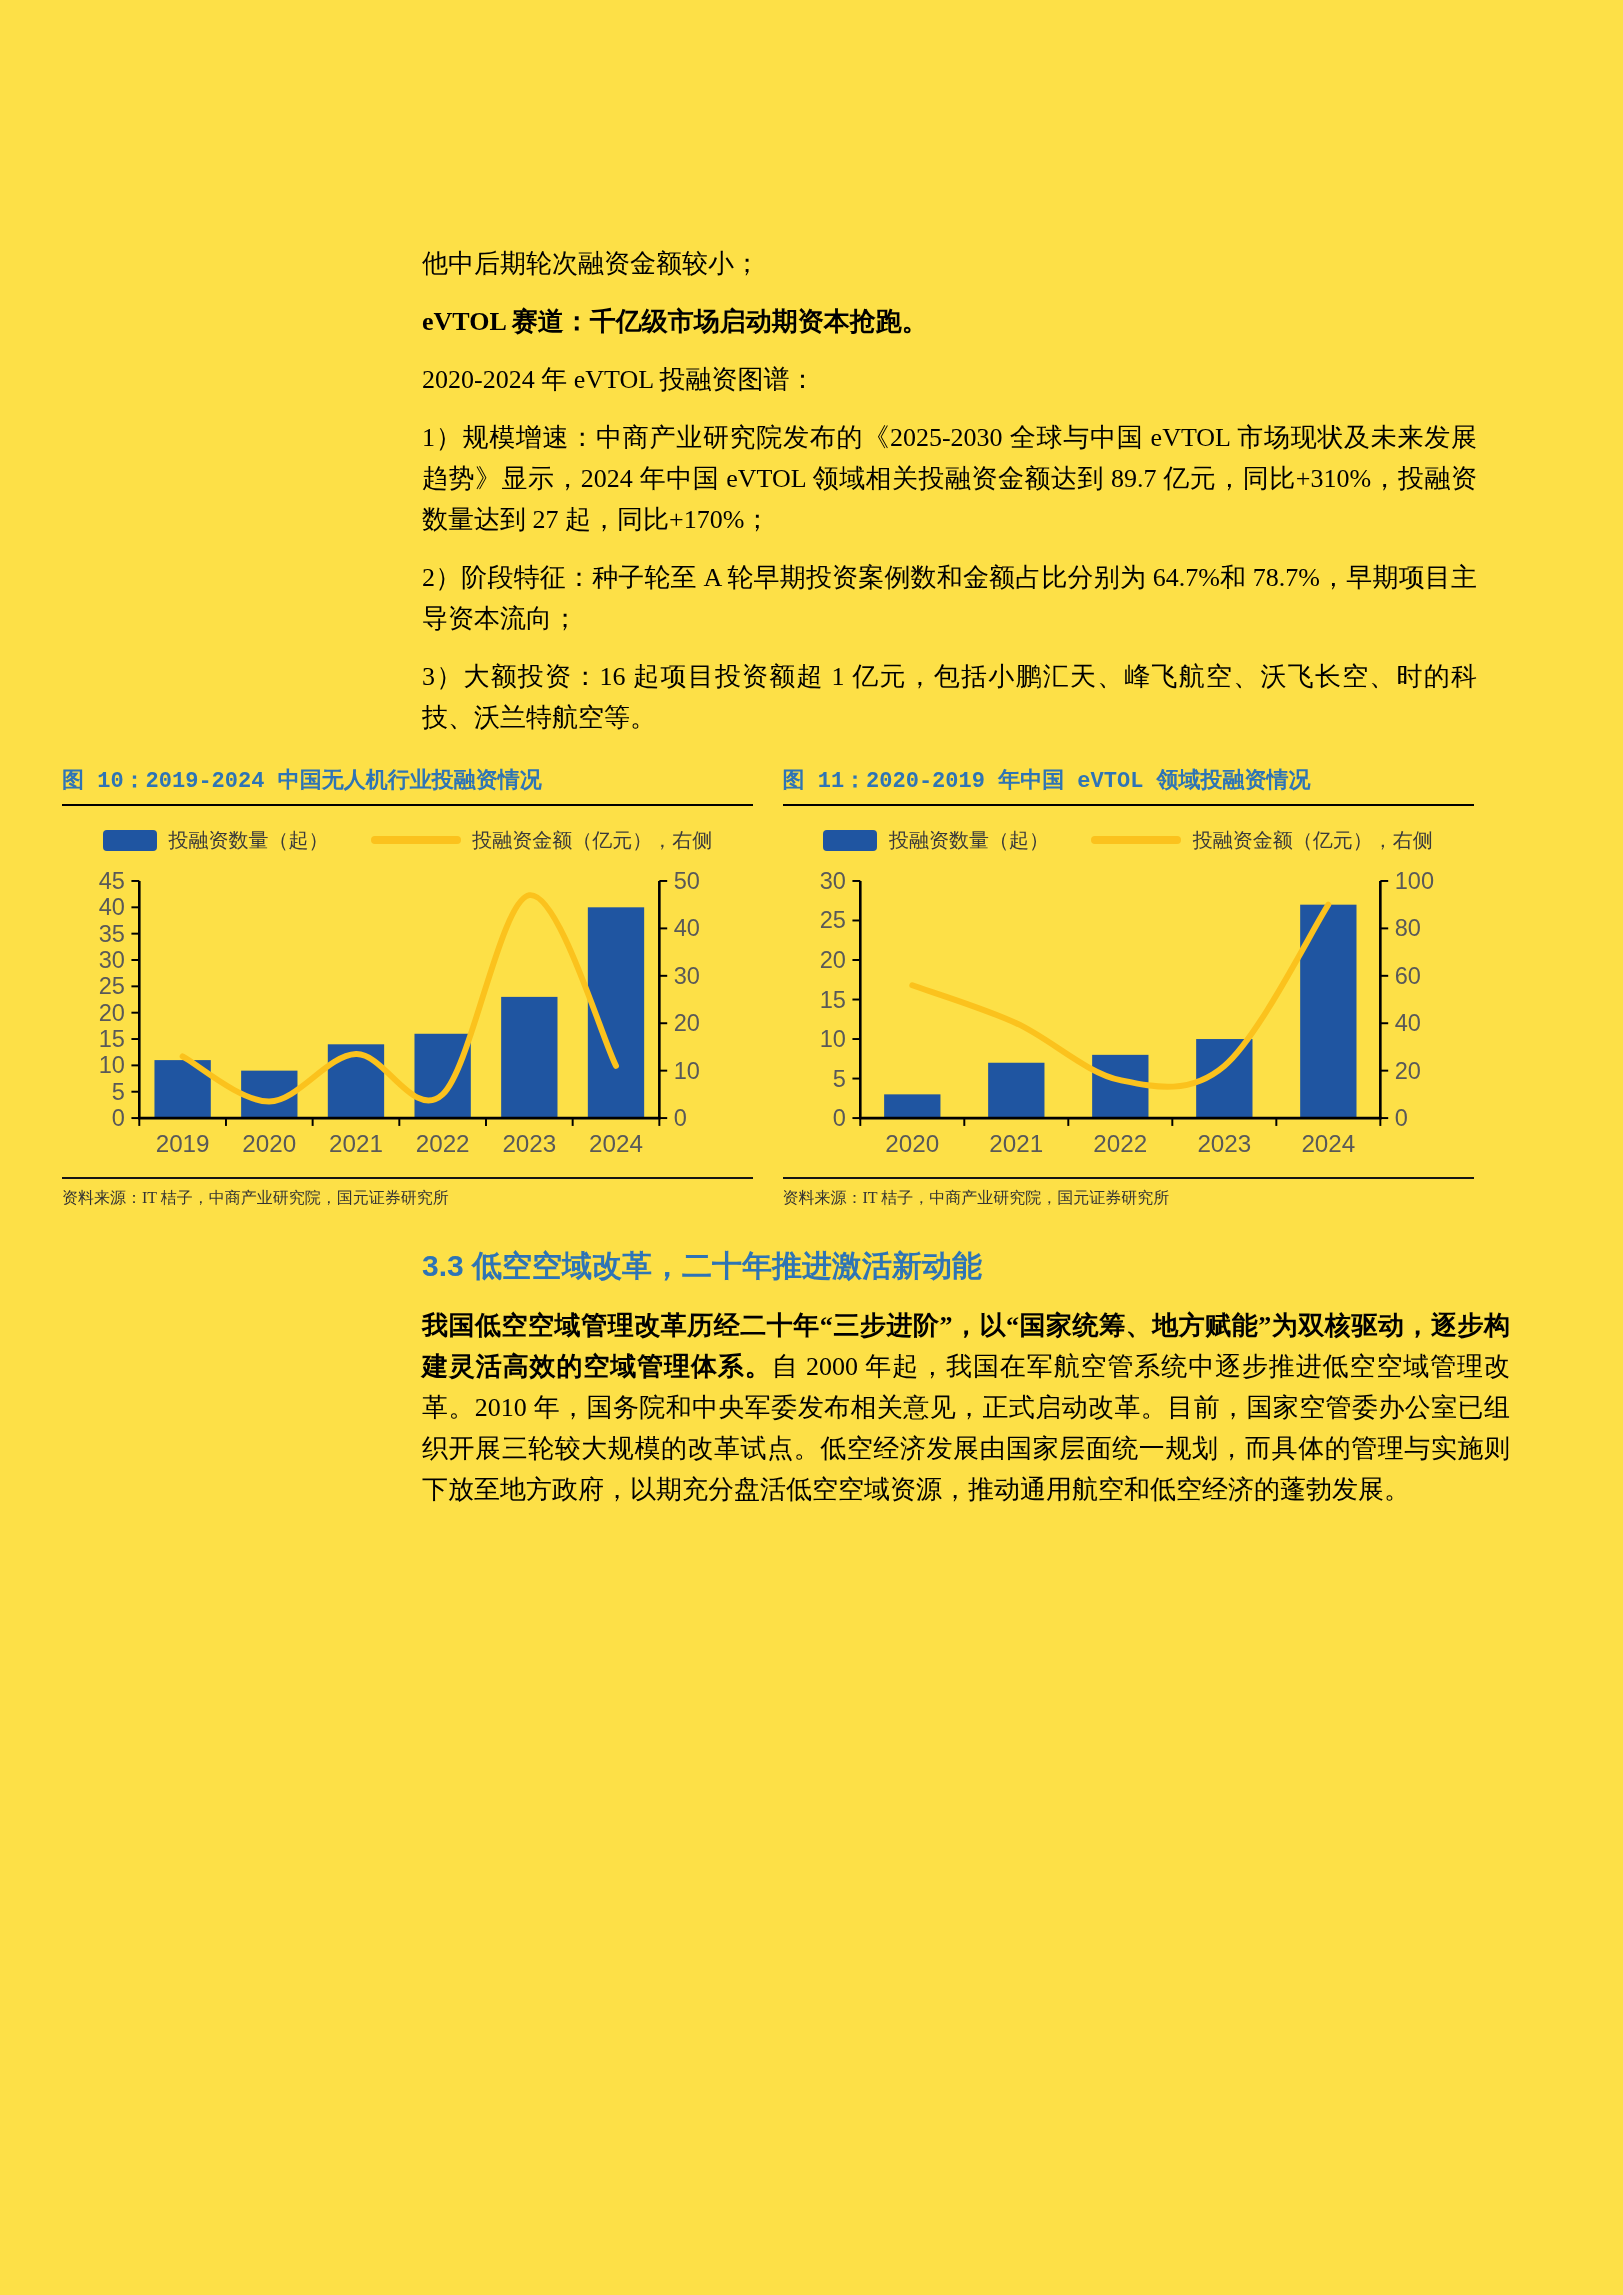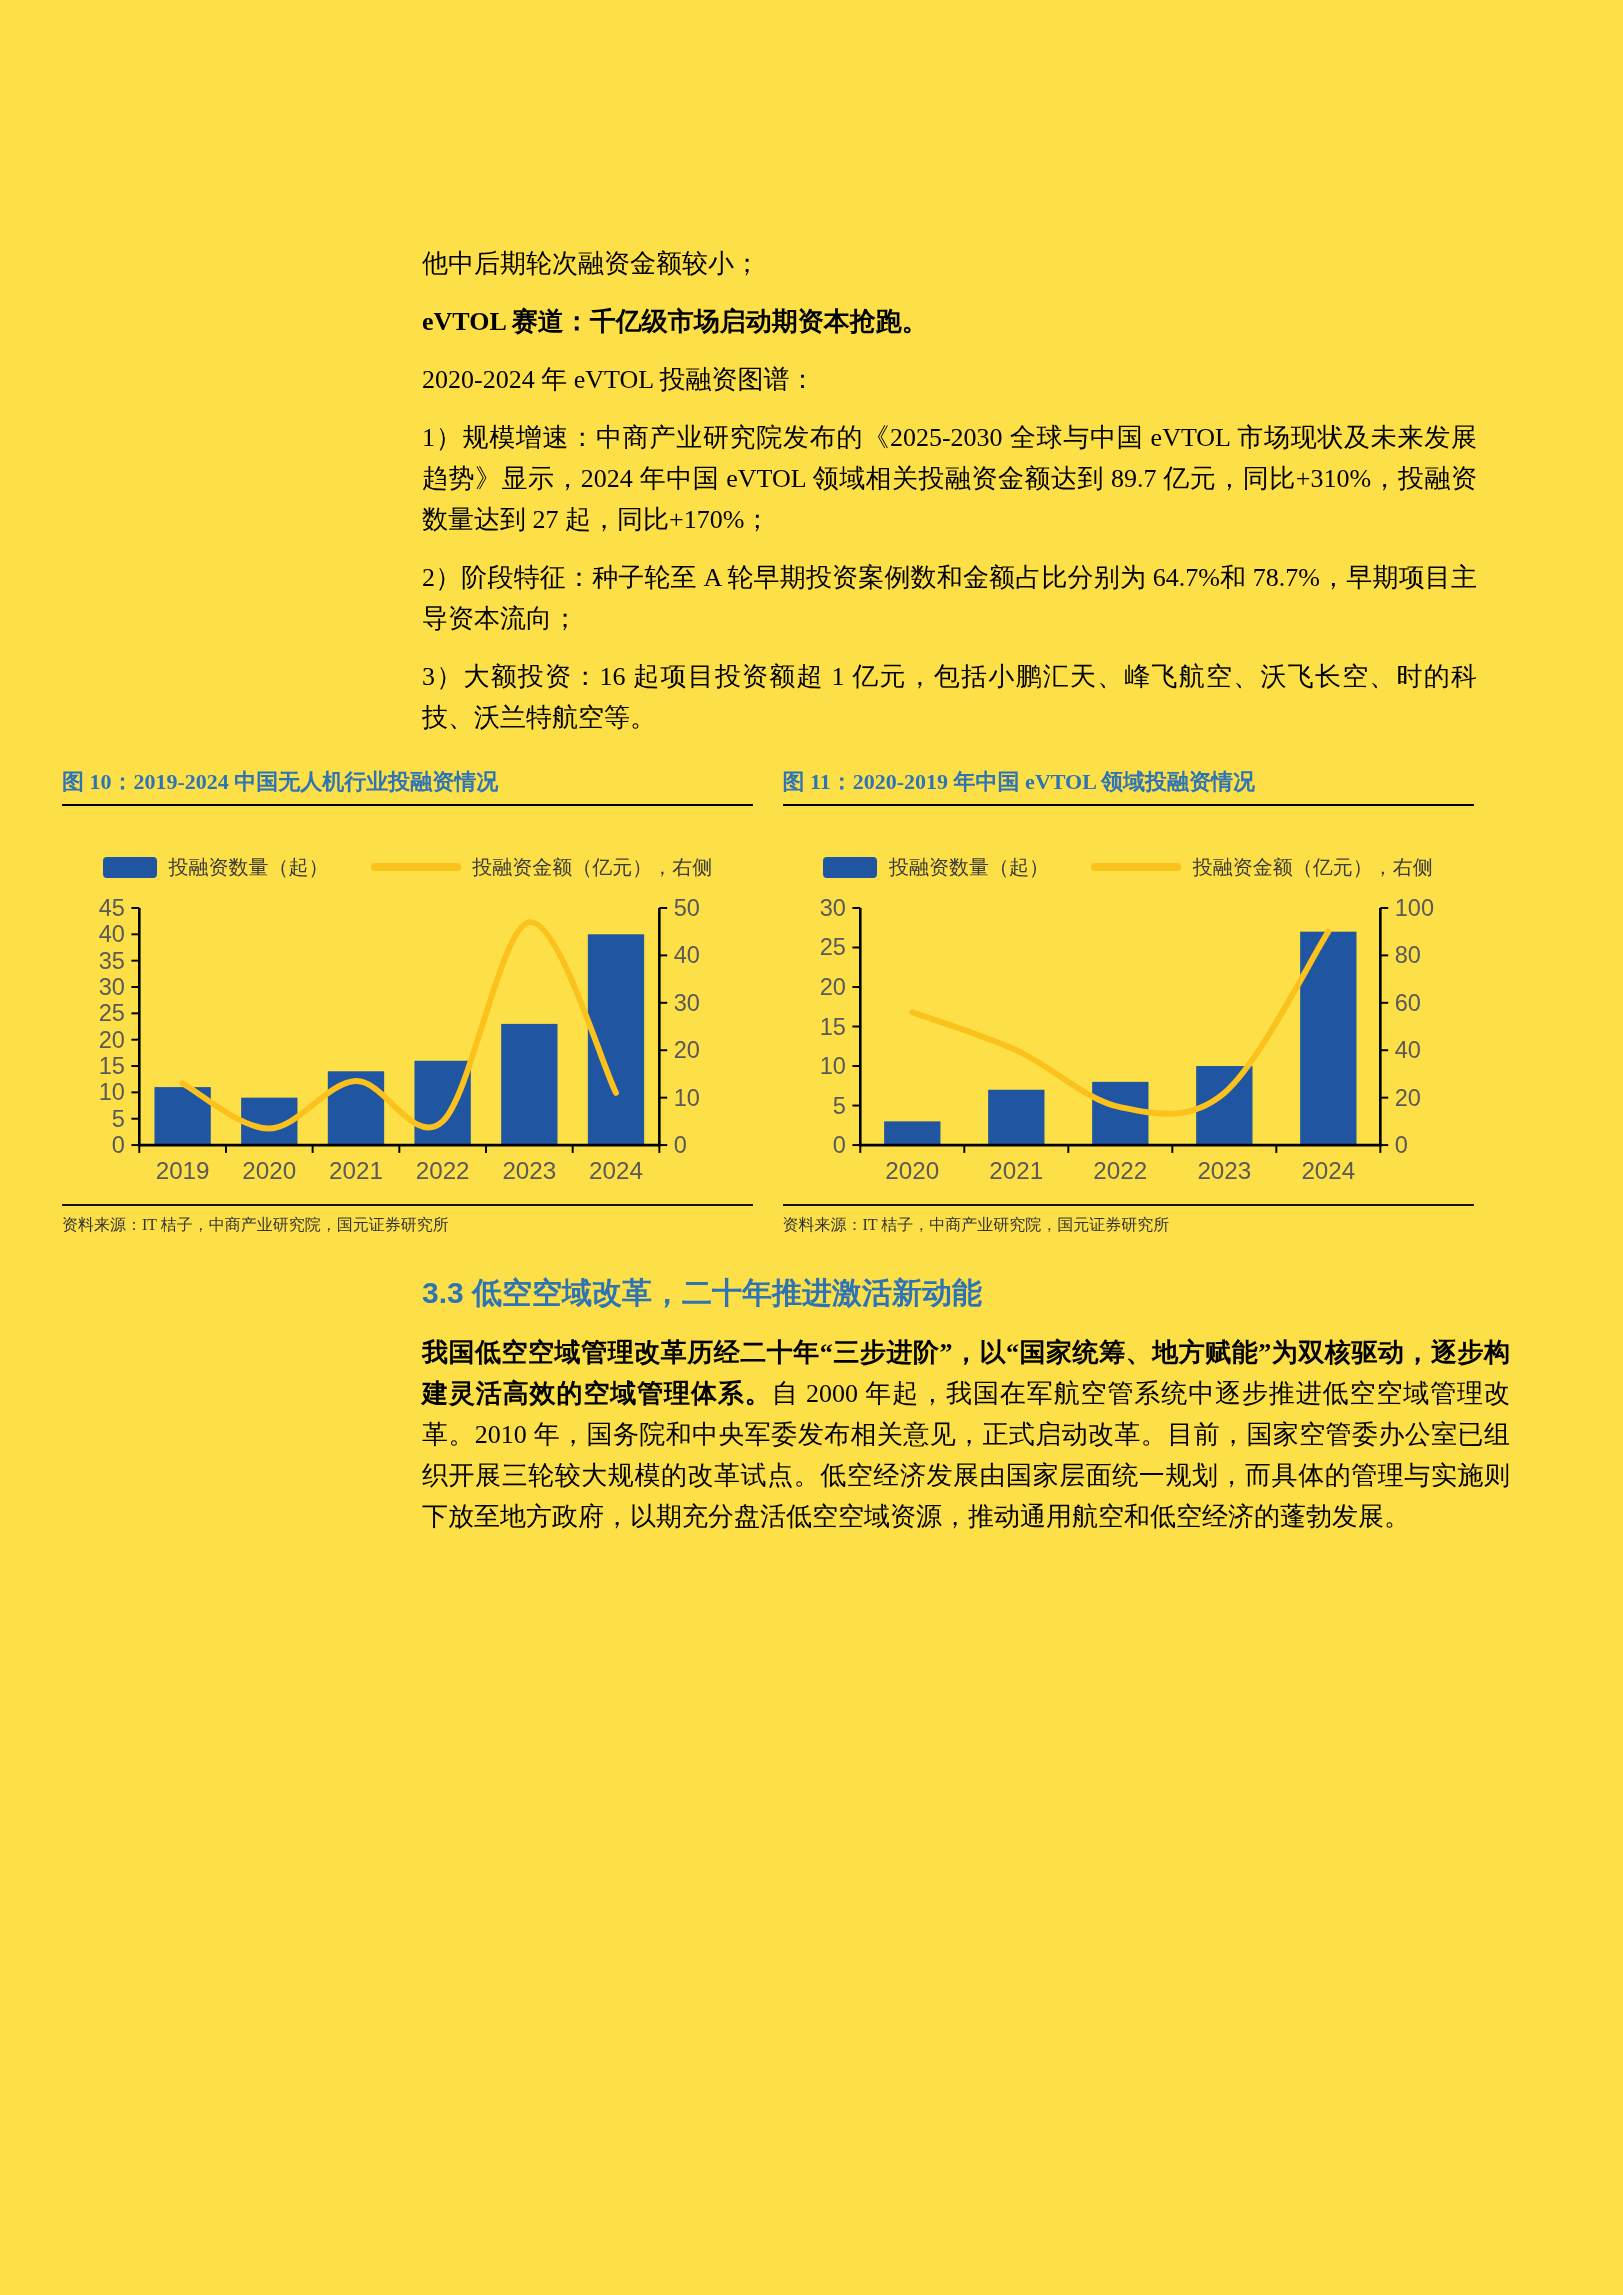--- a/index.html
+++ b/index.html
@@ -33,32 +33,32 @@
     margin:0 0 19.6px 0;
   }
   
   .figures-row{
     margin:29px 62px 0 62px;
     display:flex;
     gap:29.5px;
   }
   .figure{width:691px;flex:0 0 691px;}
   .fig-title{
-    font-family:Liberation Serif, serif;
+    font-family:Liberation Mono, monospace;
     font-size:22px;
     font-weight:bold;
     color:#2E74B5;
     line-height:30px;
     margin-bottom:6.5px;
     white-space:nowrap;
   }
   .fig-rule{border-top:2.6px solid #000000;height:0;}
   .fig-rule2{border-top:2px solid #151515;height:0;margin-top:13px;}
   .legend{
-    margin-top:48px;
+    margin-top:21px;
     display:flex;
     justify-content:center;
     align-items:center;
     gap:42px;
     font-size:20px;
     color:#3a3a3a;
   }
   .legend-item{display:flex;align-items:center;gap:11.8px;}
   .swatch-bar{width:54px;height:21px;border-radius:3.9px;}
   .swatch-line{width:90px;height:7.2px;border-radius:3.9px;}

